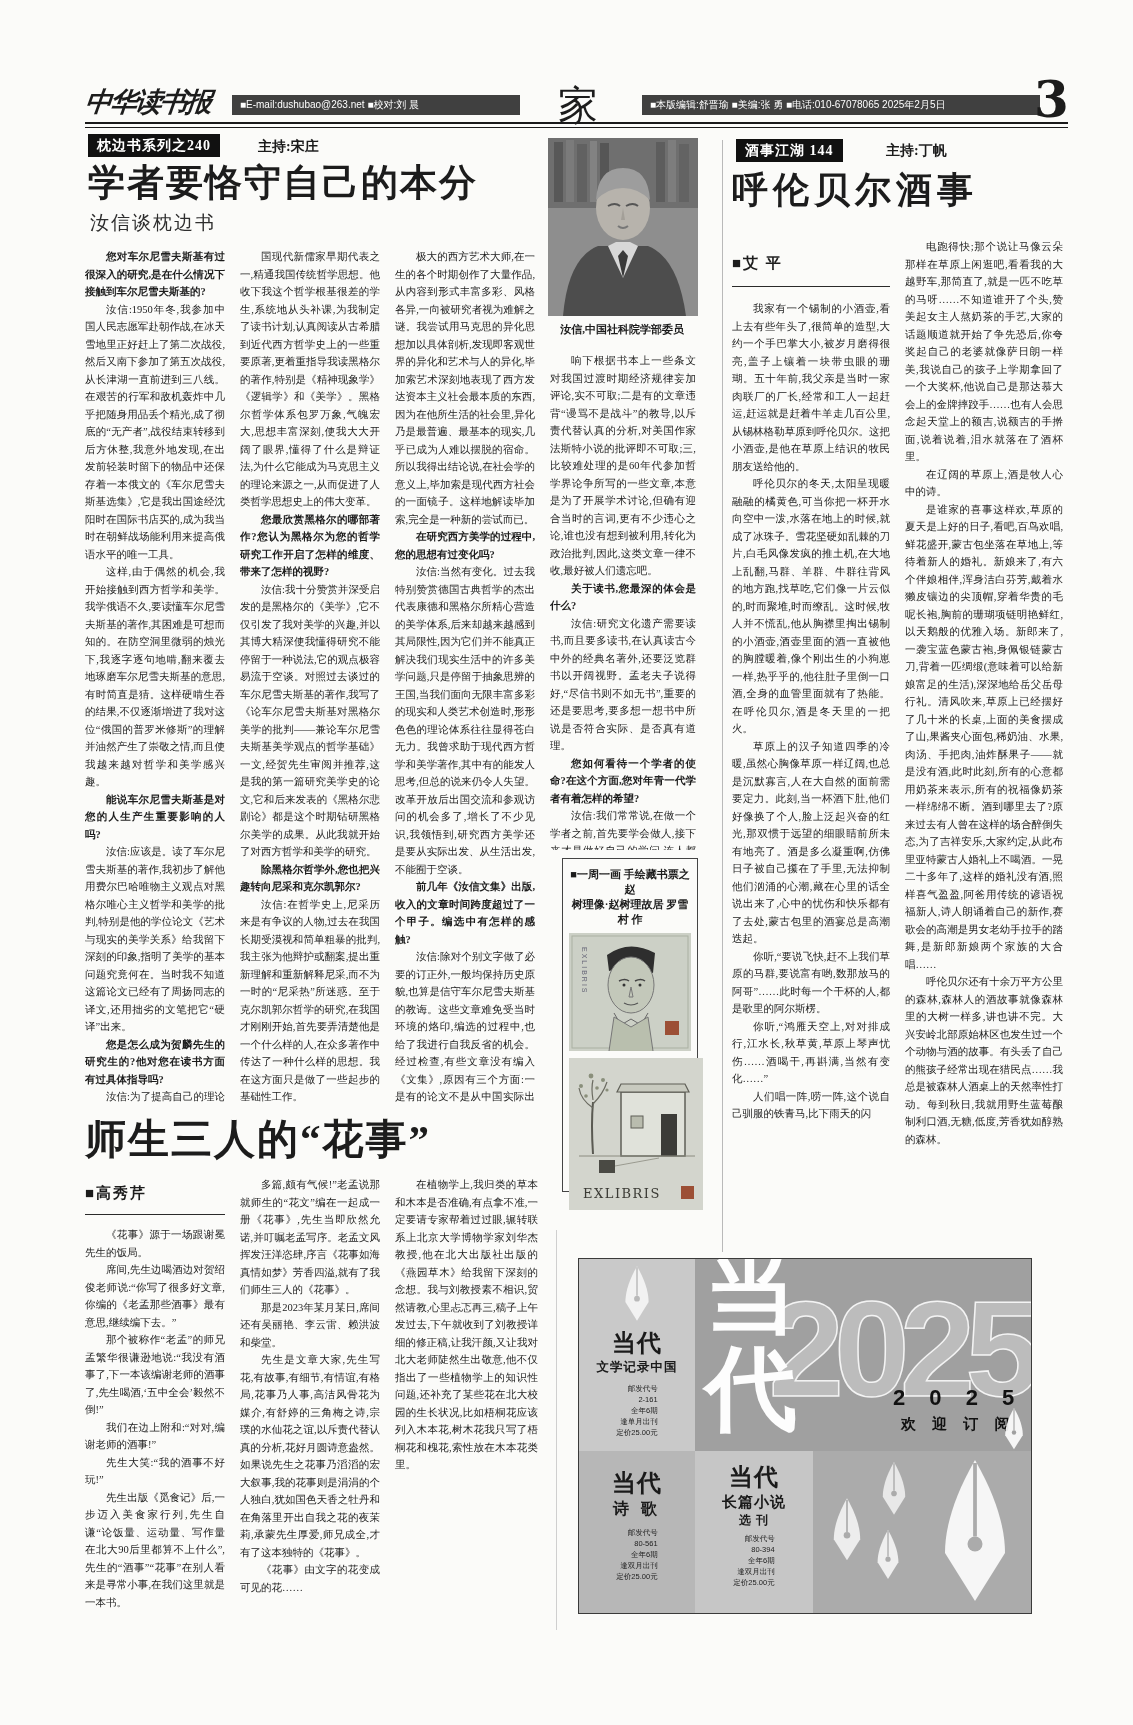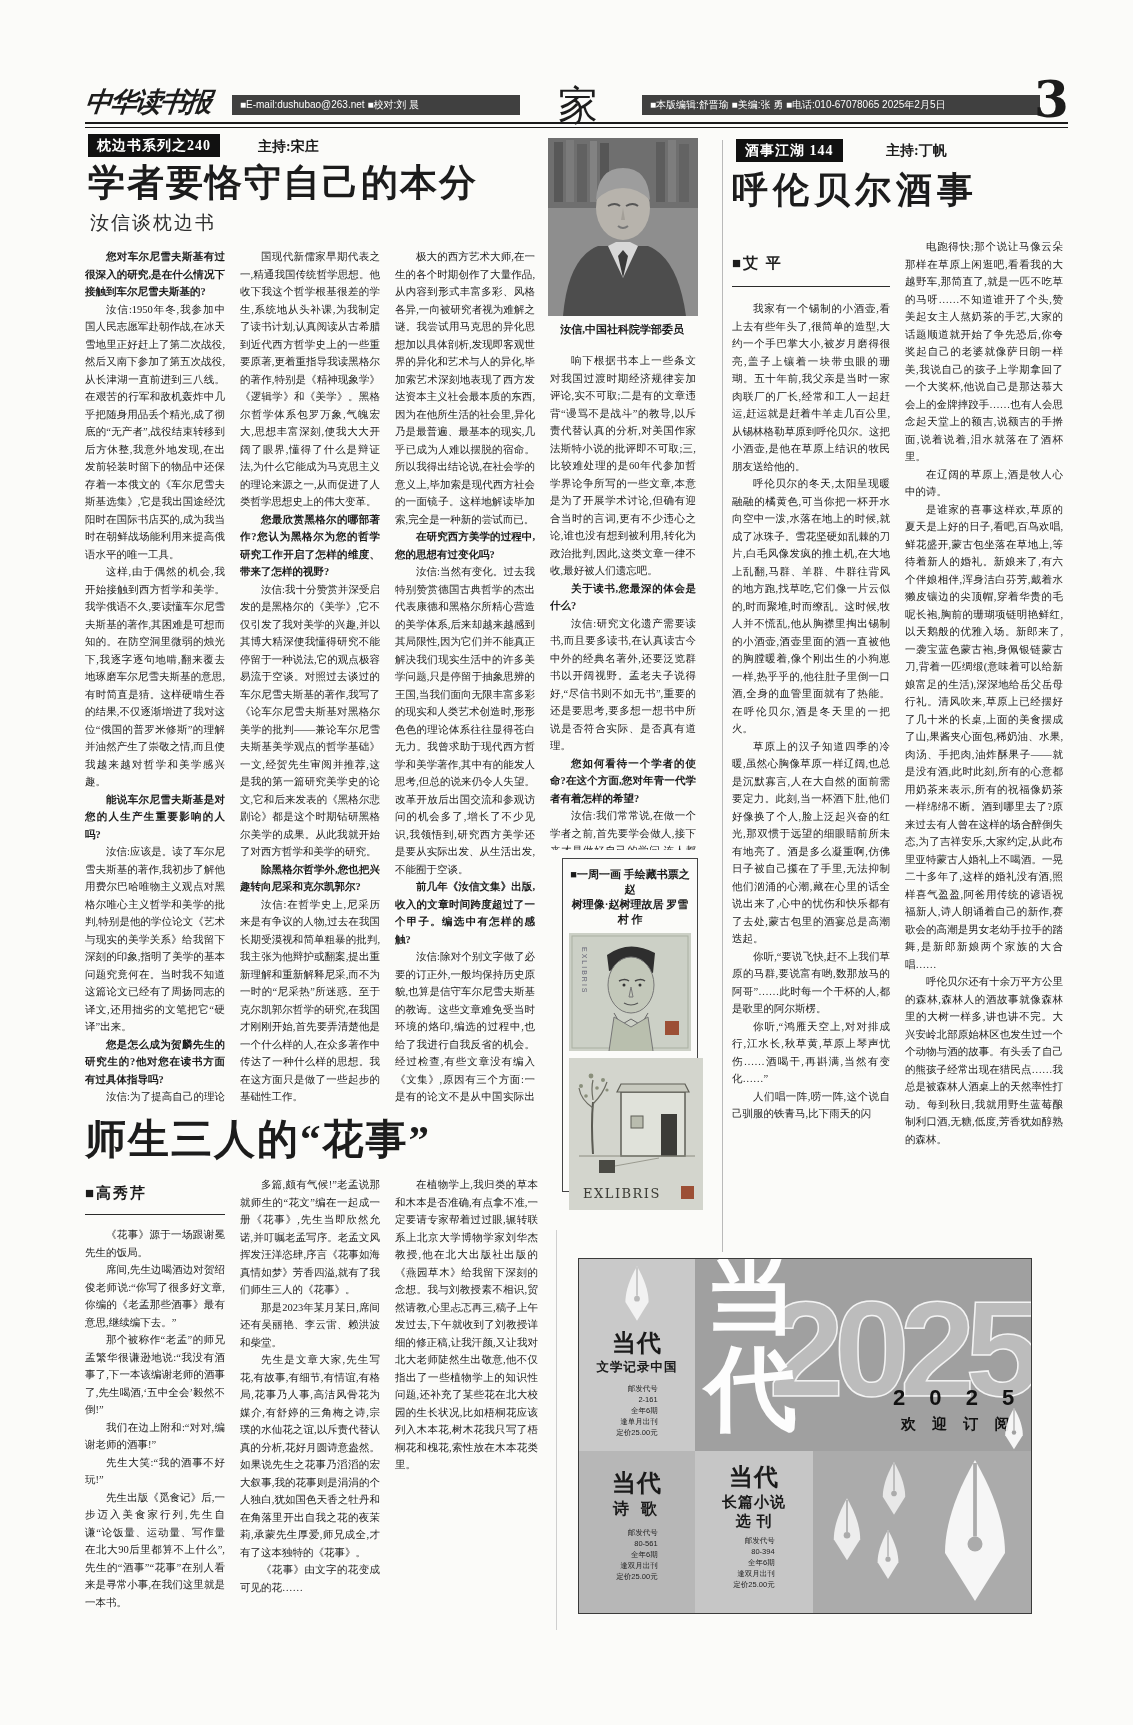--- a/index.html
+++ b/index.html
@@ -274,21 +274,21 @@
       <div class="ad-info">邮发代号
 80-561
 全年6期
 逢双月出刊
 定价25.00元</div>
     </div>
 
     <div class="panel p-novel">
       <div class="ad-logo" style="margin-top:10px;">当代</div>
       <div class="ad-sub" style="font-size:15px;">长篇小说</div>
-      <div class="ad-sub" style="font-size:15px;">选 刊</div>
+      <div class="ad-sub" style="font-size:12px;">选 刊</div>
       <div class="ad-info" style="margin-top:4px;">邮发代号
 80-394
 全年6期
 逢双月出刊
 定价25.00元</div>
     </div>
 
     <div class="panel p-nibs">
       <svg class="nib" style="position:absolute;left:12px;top:46px;" width="44" height="66" viewBox="0 0 60 100">
         <path d="M30 2 C14 30 10 50 10 64 L30 96 L50 64 C50 50 46 30 30 2 Z" fill="#f2f2f2" opacity="0.92"></path>

